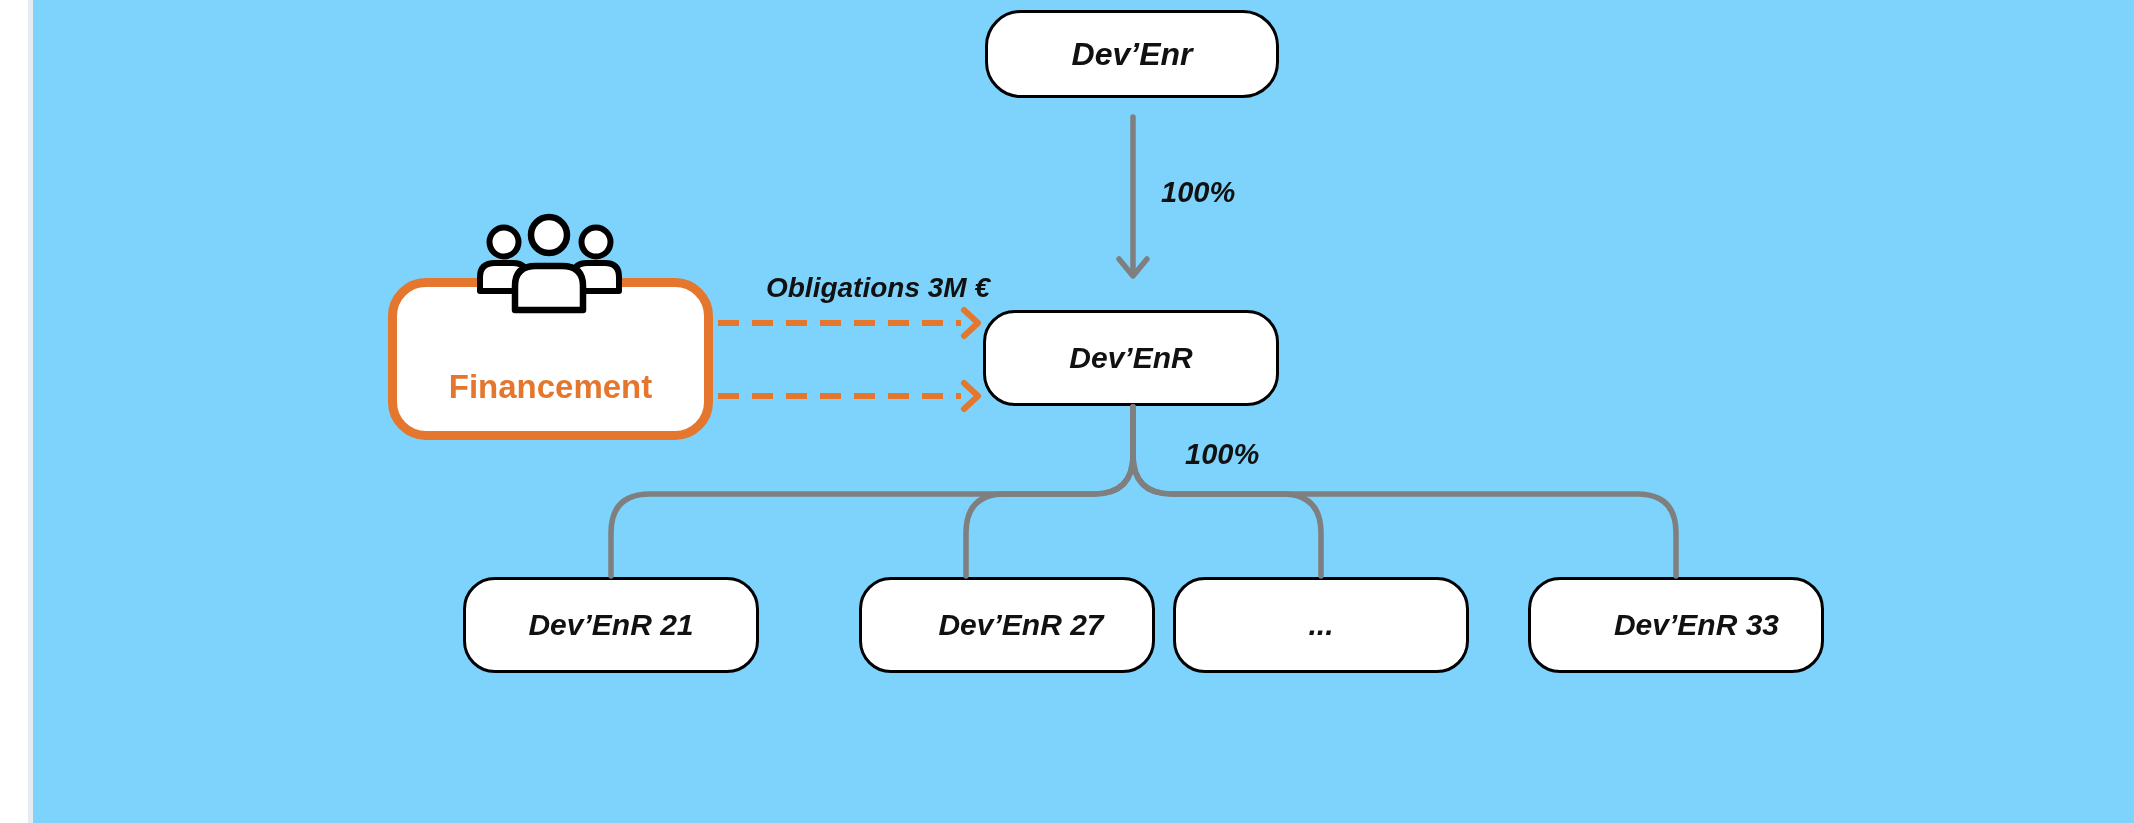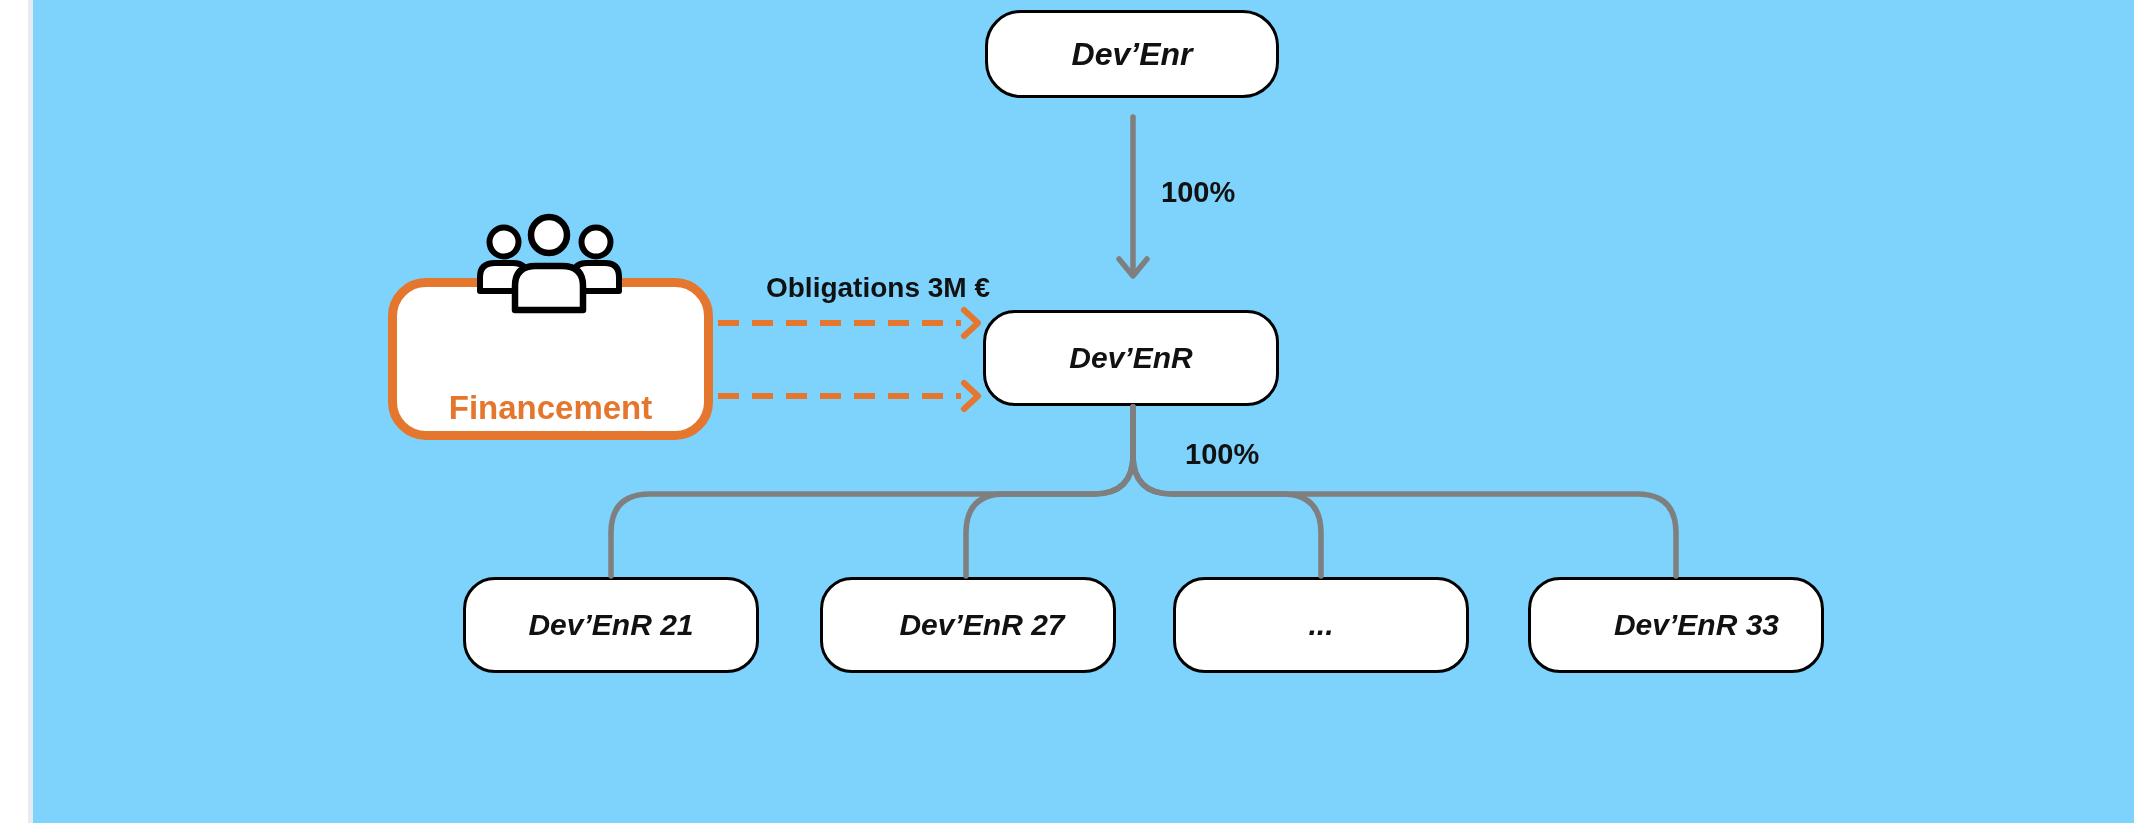--- a/index.html
+++ b/index.html
@@ -31,48 +31,49 @@
     text-align: center;
     font-style: italic;
     font-weight: bold;
     color: #111111;
   }
   .node .line { line-height: 40px; }
   #node-root   { left: 957px;  top: 10px;  width: 294px; height: 88px;  font-size: 32px; border-radius: 36px; }
   #node-spv    { left: 955px;  top: 310px; width: 296px; height: 96px;  font-size: 30px; }
   .child-node  { top: 577px; width: 296px; height: 96px; font-size: 30px; }
   #child-0 { left: 435px; }
-  #child-1 { left: 792px; padding-left: 28px; }
+  #child-1 { left: 831px; padding-left: 28px; }
   #child-2 { left: 1145px; }
   #child-3 { left: 1500px; padding-left: 41px; }
 
   #funding-box {
     position: absolute;
     left: 360px; top: 278px;
     width: 325px; height: 162px;
     box-sizing: border-box;
     border: 9px solid #e5762d;
     border-radius: 38px;
     background: #ffffff;
     display: flex;
     flex-direction: column;
     align-items: center;
     justify-content: flex-end;
-    padding-bottom: 1px;
+    padding-bottom: 22px;
     text-align: center;
   }
   #funding-box .f-line {
     color: #e5762d;
     font-weight: bold;
     font-size: 33px;
     line-height: 45px;
     white-space: nowrap;
   }
   .edge-label {
     position: absolute;
+    font-style: italic;
     font-weight: bold;
     color: #111111;
     white-space: nowrap;
   }
   #label-obligations   { left: 700px;  top: 272px; width: 300px; text-align: center; font-size: 28px; }
   #label-nantissement  { left: 690px;  top: 412px; width: 390px; text-align: center; font-size: 30px; }
   #label-pct-top       { left: 1133px; top: 176px; font-size: 29px; }
   #label-pct-bottom    { left: 1157px; top: 438px; font-size: 29px; }
 
   #overlay-svg {

